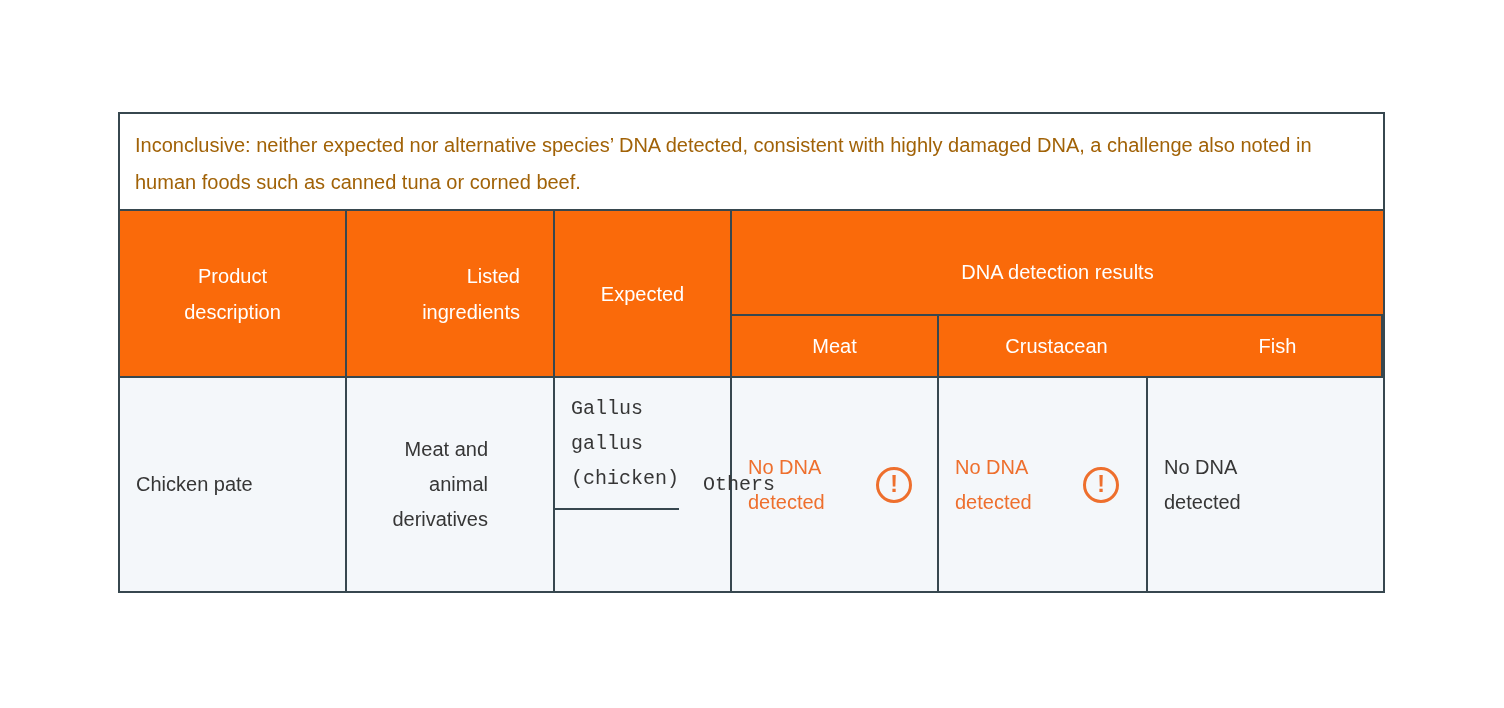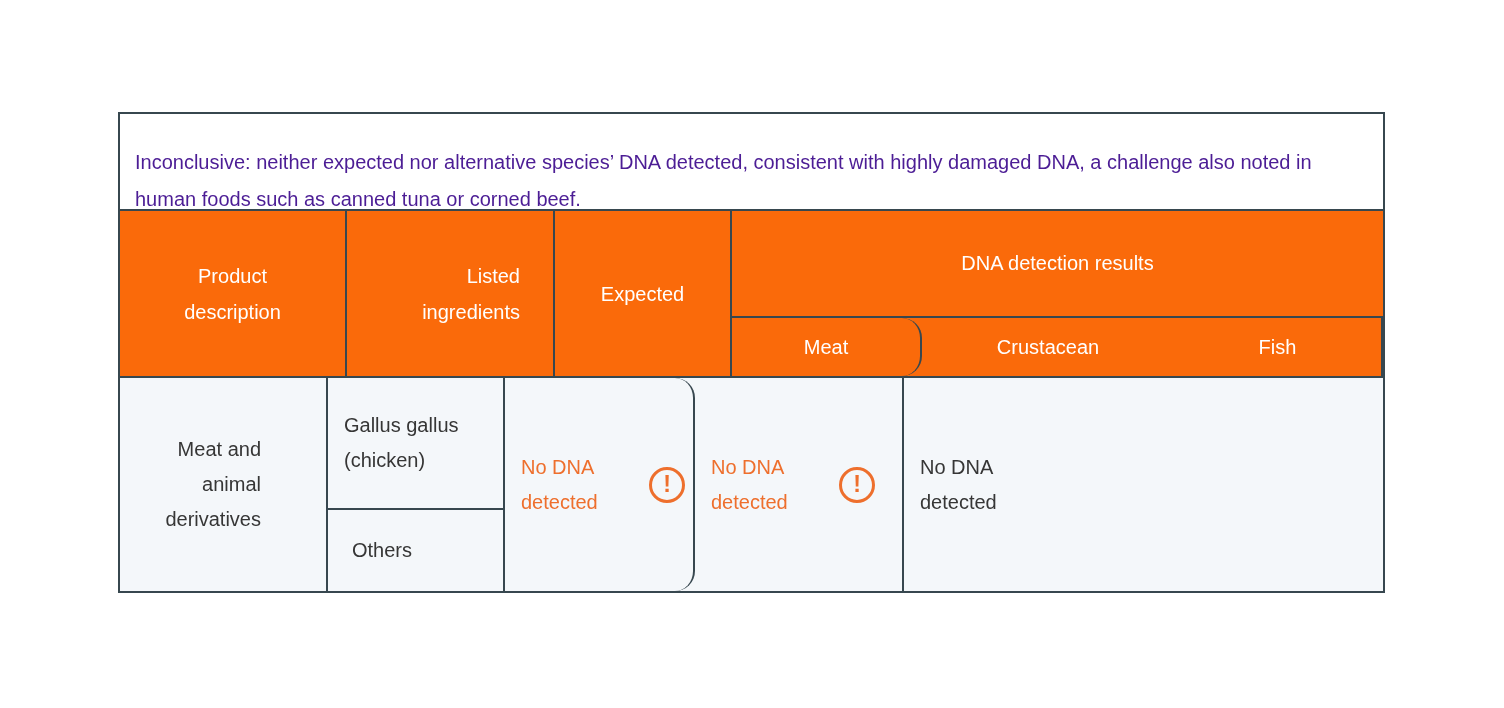--- a/index.html
+++ b/index.html
@@ -18,50 +18,50 @@
 
   .tbl{
     position:absolute;left:118px;top:112px;width:1267px;height:481px;
     border:2px solid var(--border);
     display:flex;flex-direction:column;background:#ffffff;
   }
 
   
   .note{
     height:97px;background:#ffffff;border-bottom:2px solid var(--border);
-    padding:30px 15px 0 15px;font-size:20px;line-height:37px;color:#4c1d95;
+    padding:13px 15px 0 15px;font-size:20px;line-height:37px;color:#a16207;
   }
 
   
   .hdr{
     display:flex;height:167px;background:var(--header-bg);
     border-bottom:2px solid var(--border);color:var(--header-text);font-size:20px;
   }
   .hc{
     border-right:2px solid var(--border);
     display:flex;align-items:center;justify-content:center;text-align:center;
   }
   .hc .lbl{display:inline-block;line-height:36px;}
   .c1{width:227px;} .c2{width:208px;text-align:right;} .c3{width:177px;}
-  .c4{width:190px;border-radius:20px;} .c5{width:209px;} .c6{flex:1;border-right:none;}
+  .c4{width:207px;} .c5{width:209px;} .c6{flex:1;border-right:none;}
   .hgroup{flex:1;display:flex;flex-direction:column;}
   .hgroup-top{
-    height:107px;border-bottom:2px solid var(--border);
-    display:flex;align-items:center;justify-content:center;
+    height:85px;border-bottom:2px solid var(--border);
+    display:flex;align-items:center;justify-content:center;margin-top:20px;
   }
   .hgroup-sub{flex:1;display:flex;}
 
   
   .bodyrow{flex:1;display:flex;background:var(--cell-bg);font-size:20px;}
   .bc{
     border-right:2px solid var(--border);
     display:flex;align-items:center;padding-left:16px;line-height:35px;
   }
   .bc:last-child,.bc.c6{border-right:none;}
-  .expected-col{flex-direction:column;align-items:stretch;padding-left:0;}
+  .expected-col{align-items:stretch;padding-left:0;font-family:Liberation Mono, monospace;}
   .expected-top{
     height:132px;border-bottom:2px solid var(--border);
     display:flex;align-items:center;padding-left:16px;
   }
   .expected-bottom{flex:1;display:flex;align-items:center;padding-left:24px;}
 
   .w150{max-width:150px;} .w140{max-width:140px;} .w125{max-width:125px;}
   .w160{max-width:160px;} .w100{max-width:100px;}
 
   .alert-cell{color:var(--alert);gap:28px;}
@@ -103,20 +103,23 @@
             <span class="lbl">Crustacean</span>
           </div>
           <div class="hc c5">
             <span class="lbl">Fish</span>
           </div>
         </div>
       </div>
     </div>
 
     <div class="bodyrow">
+      <div class="bc c1">
+        <span>Chicken pate</span>
+      </div>
       <div class="bc c2">
         <span class="w125">Meat and animal derivatives</span>
       </div>
       <div class="bc c3 expected-col">
         <div class="expected-top">
           <span class="w160">Gallus gallus (chicken)</span>
         </div>
         <div class="expected-bottom">
           <span>Others</span>
         </div>

